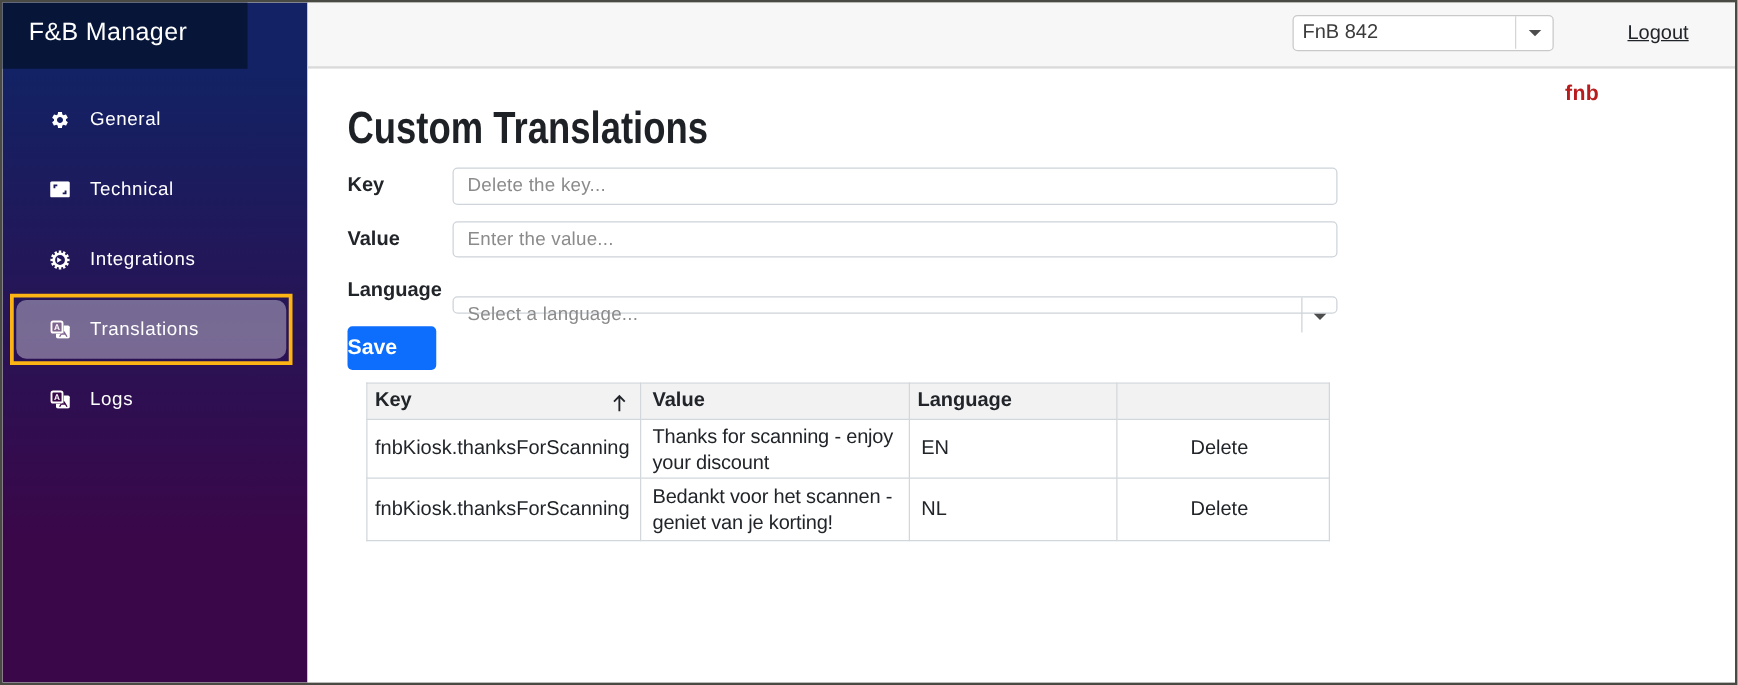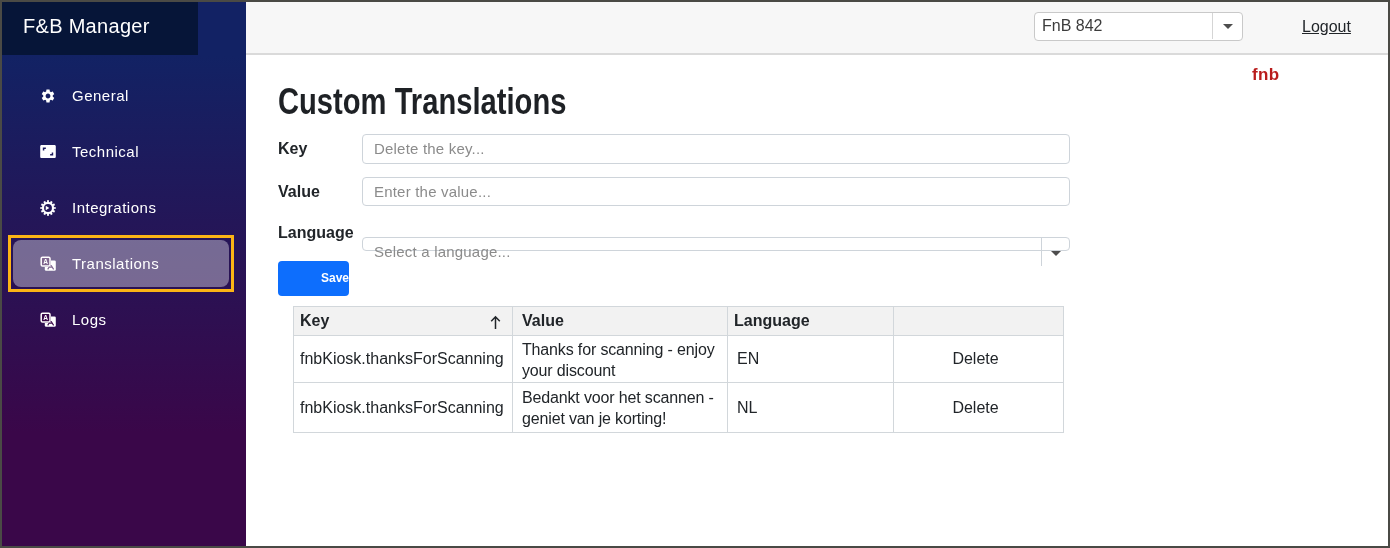--- a/index.html
+++ b/index.html
@@ -57,21 +57,21 @@
 .fselect { padding-left:11px; }
 .selbox { position:absolute; right:0; top:0; width:28px; height:28px; border-left:1px solid #ced4da; }
 .tri {
   position:absolute; width:0; height:0;
   border-left:5px solid transparent; border-right:5px solid transparent;
   border-top:5.5px solid #4d4d4d;
 }
 .savebtn {
   position:absolute; left:276px; top:259px; width:71px; height:35px;
   background:#0d6efd; border-radius:4px; color:#fff;
-  font-size:12px; font-weight:700; text-align:right; line-height:34px;
+  font-size:17px; font-weight:700; text-align:left; line-height:34px;
 }
 table {
   position:absolute; left:291px; top:304px; width:770px; table-layout:fixed;
   border-collapse:collapse; font-size:16px; color:#212529;
 }
 th, td { border:1px solid #d2d7db; padding:0 6px; }
 th { background:#f2f2f2; text-align:left; font-weight:700; height:29px; }
 td { background:#fff; font-weight:400; }
 tr.r1 td { height:47px; }
 tr.r2 td { height:50px; }

